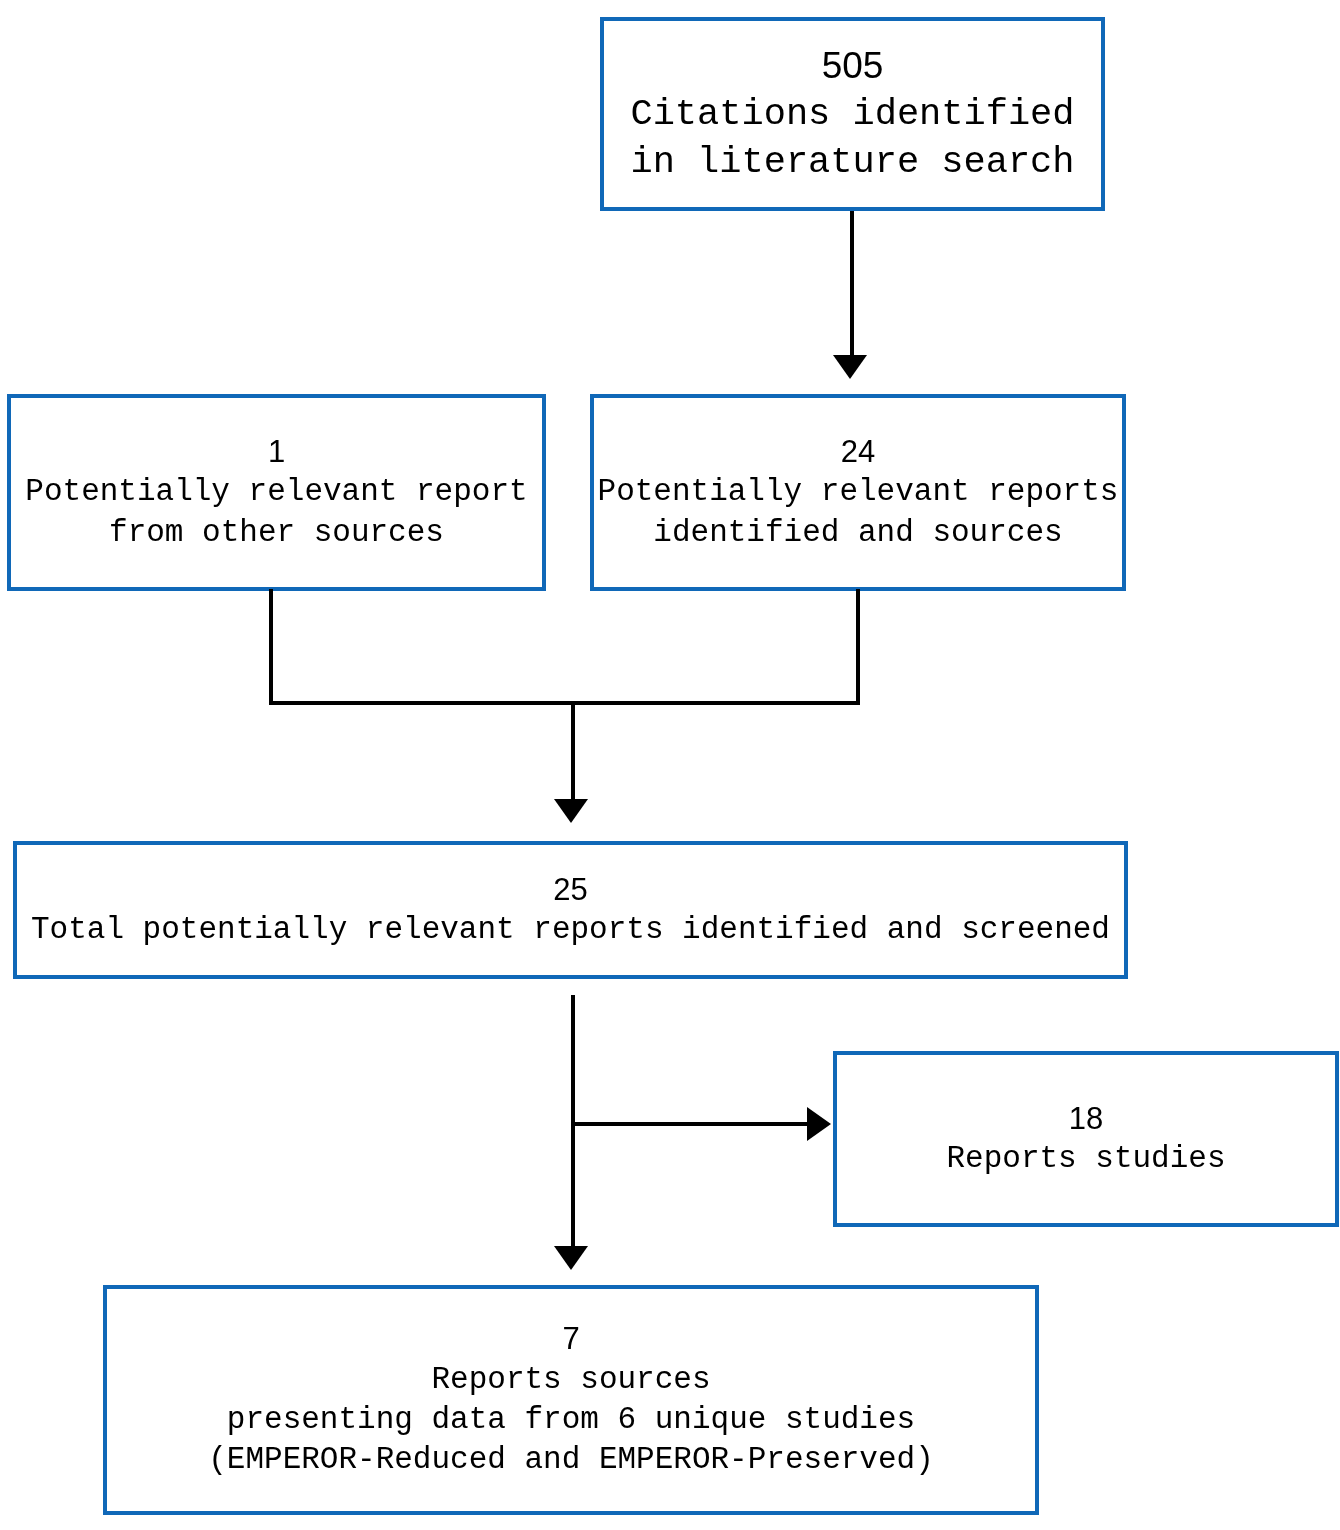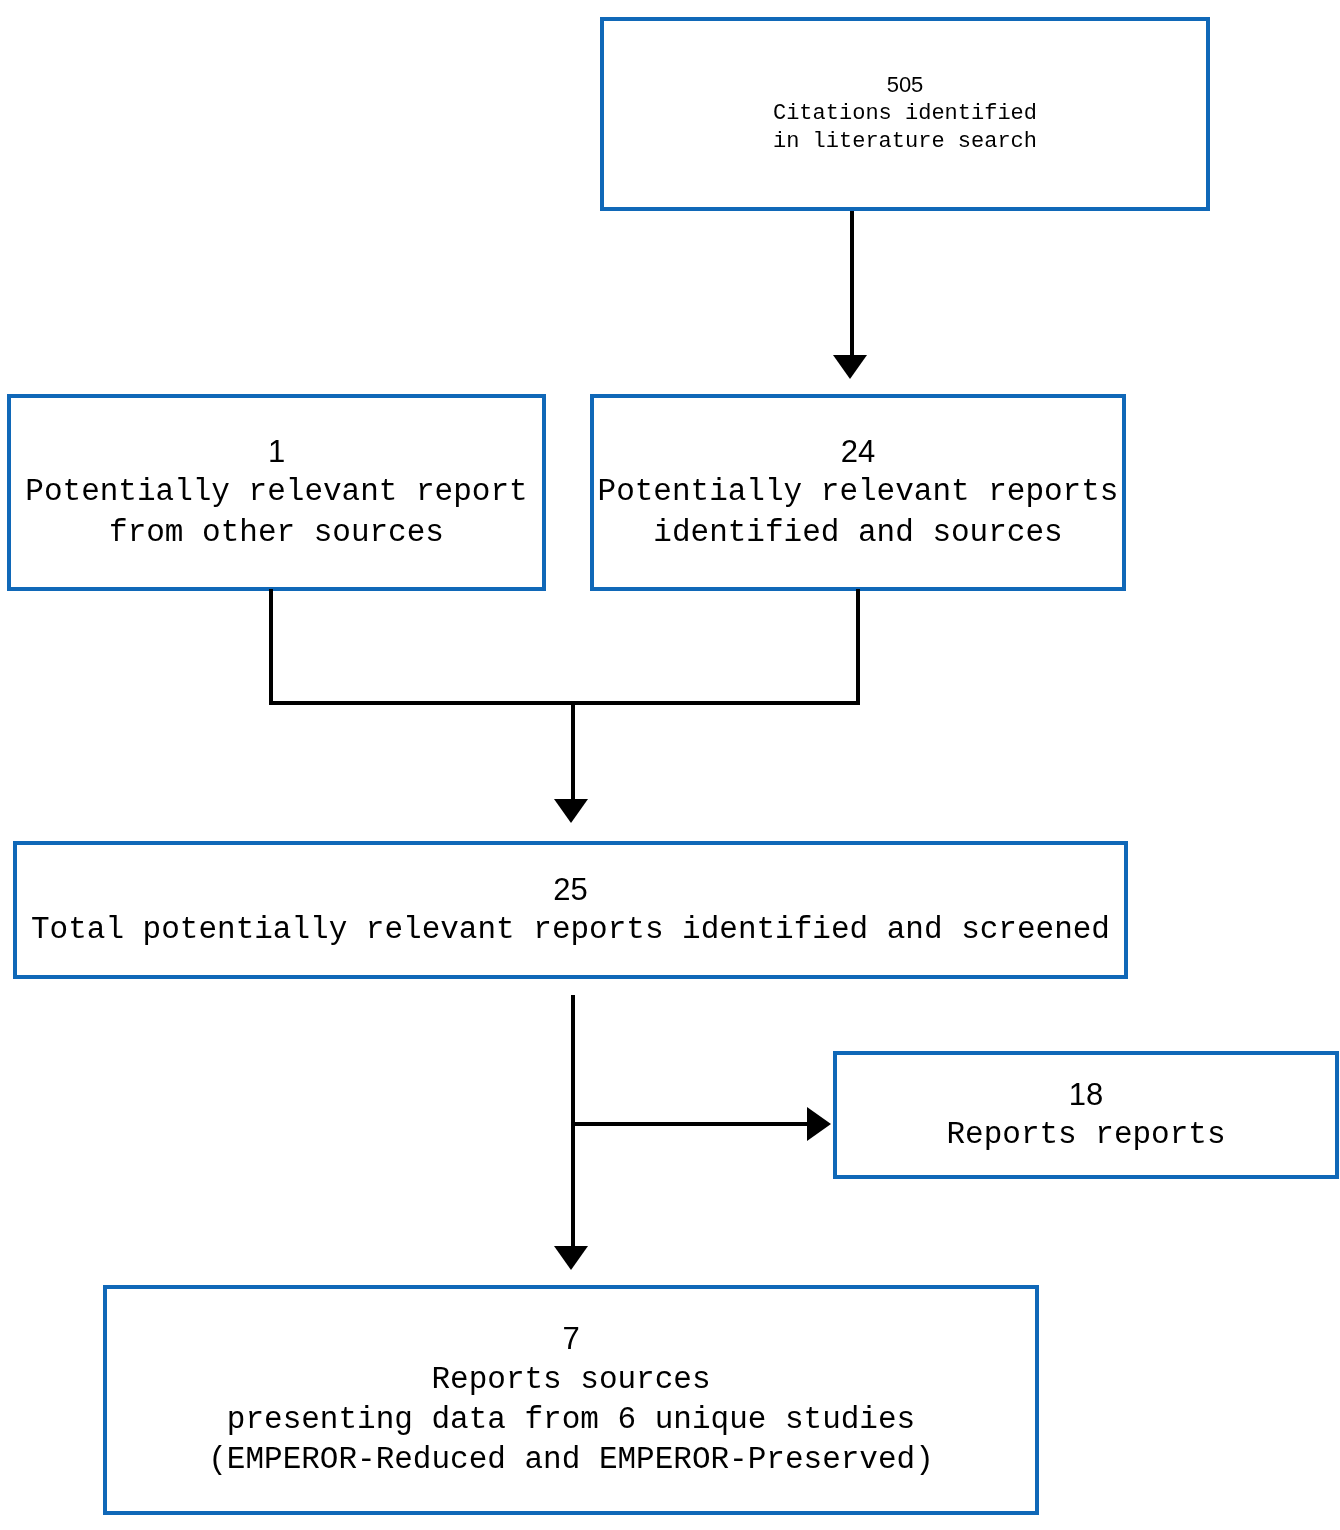--- a/index.html
+++ b/index.html
@@ -35,25 +35,25 @@
   .node .line {
     display: block;
     white-space: nowrap;
     font-family: Liberation Mono, monospace;
   }
   .node .count {
     display: block;
   }
 
   
-  #node-identified   { left: 600px; top: 17px;   width: 610px; height: 194px; font-size: 22px; }
+  #node-identified   { left: 600px; top: 17px;   width: 505px; height: 194px; font-size: 37px; }
   #node-other-source { left: 7px;   top: 394px;  width: 539px; height: 197px; font-size: 31px; }
   #node-screened     { left: 590px; top: 394px;  width: 536px; height: 197px; font-size: 31px; }
   #node-total        { left: 13px;  top: 841px;  width: 1115px;height: 138px; font-size: 31px; }
-  #node-excluded     { left: 833px; top: 1051px; width: 506px; height: 128px; font-size: 31px; }
+  #node-excluded     { left: 833px; top: 1051px; width: 506px; height: 176px; font-size: 31px; }
   #node-included     { left: 103px; top: 1285px; width: 936px; height: 230px; font-size: 31px; }
 
   
   .conn {
     position: absolute;
     background: #000000;
   }
   .v { width: 4px; }
   .h { height: 4px; }
   .arrow-down {
@@ -113,21 +113,21 @@
     <span class="line">identified and sources</span>
   </div>
 
   <div class="node" id="node-total">
     <span class="count">25</span>
     <span class="line">Total potentially relevant reports identified and screened</span>
   </div>
 
   <div class="node" id="node-excluded">
     <span class="count">18</span>
-    <span class="line">Reports reports</span>
+    <span class="line">Reports studies</span>
   </div>
 
   <div class="node" id="node-included">
     <span class="count">7</span>
     <span class="line">Reports sources</span>
     <span class="line">presenting data from 6 unique studies</span>
     <span class="line">(EMPEROR-Reduced and EMPEROR-Preserved)</span>
   </div>
 
   <div class="conn v" id="edge1-stem"></div>

